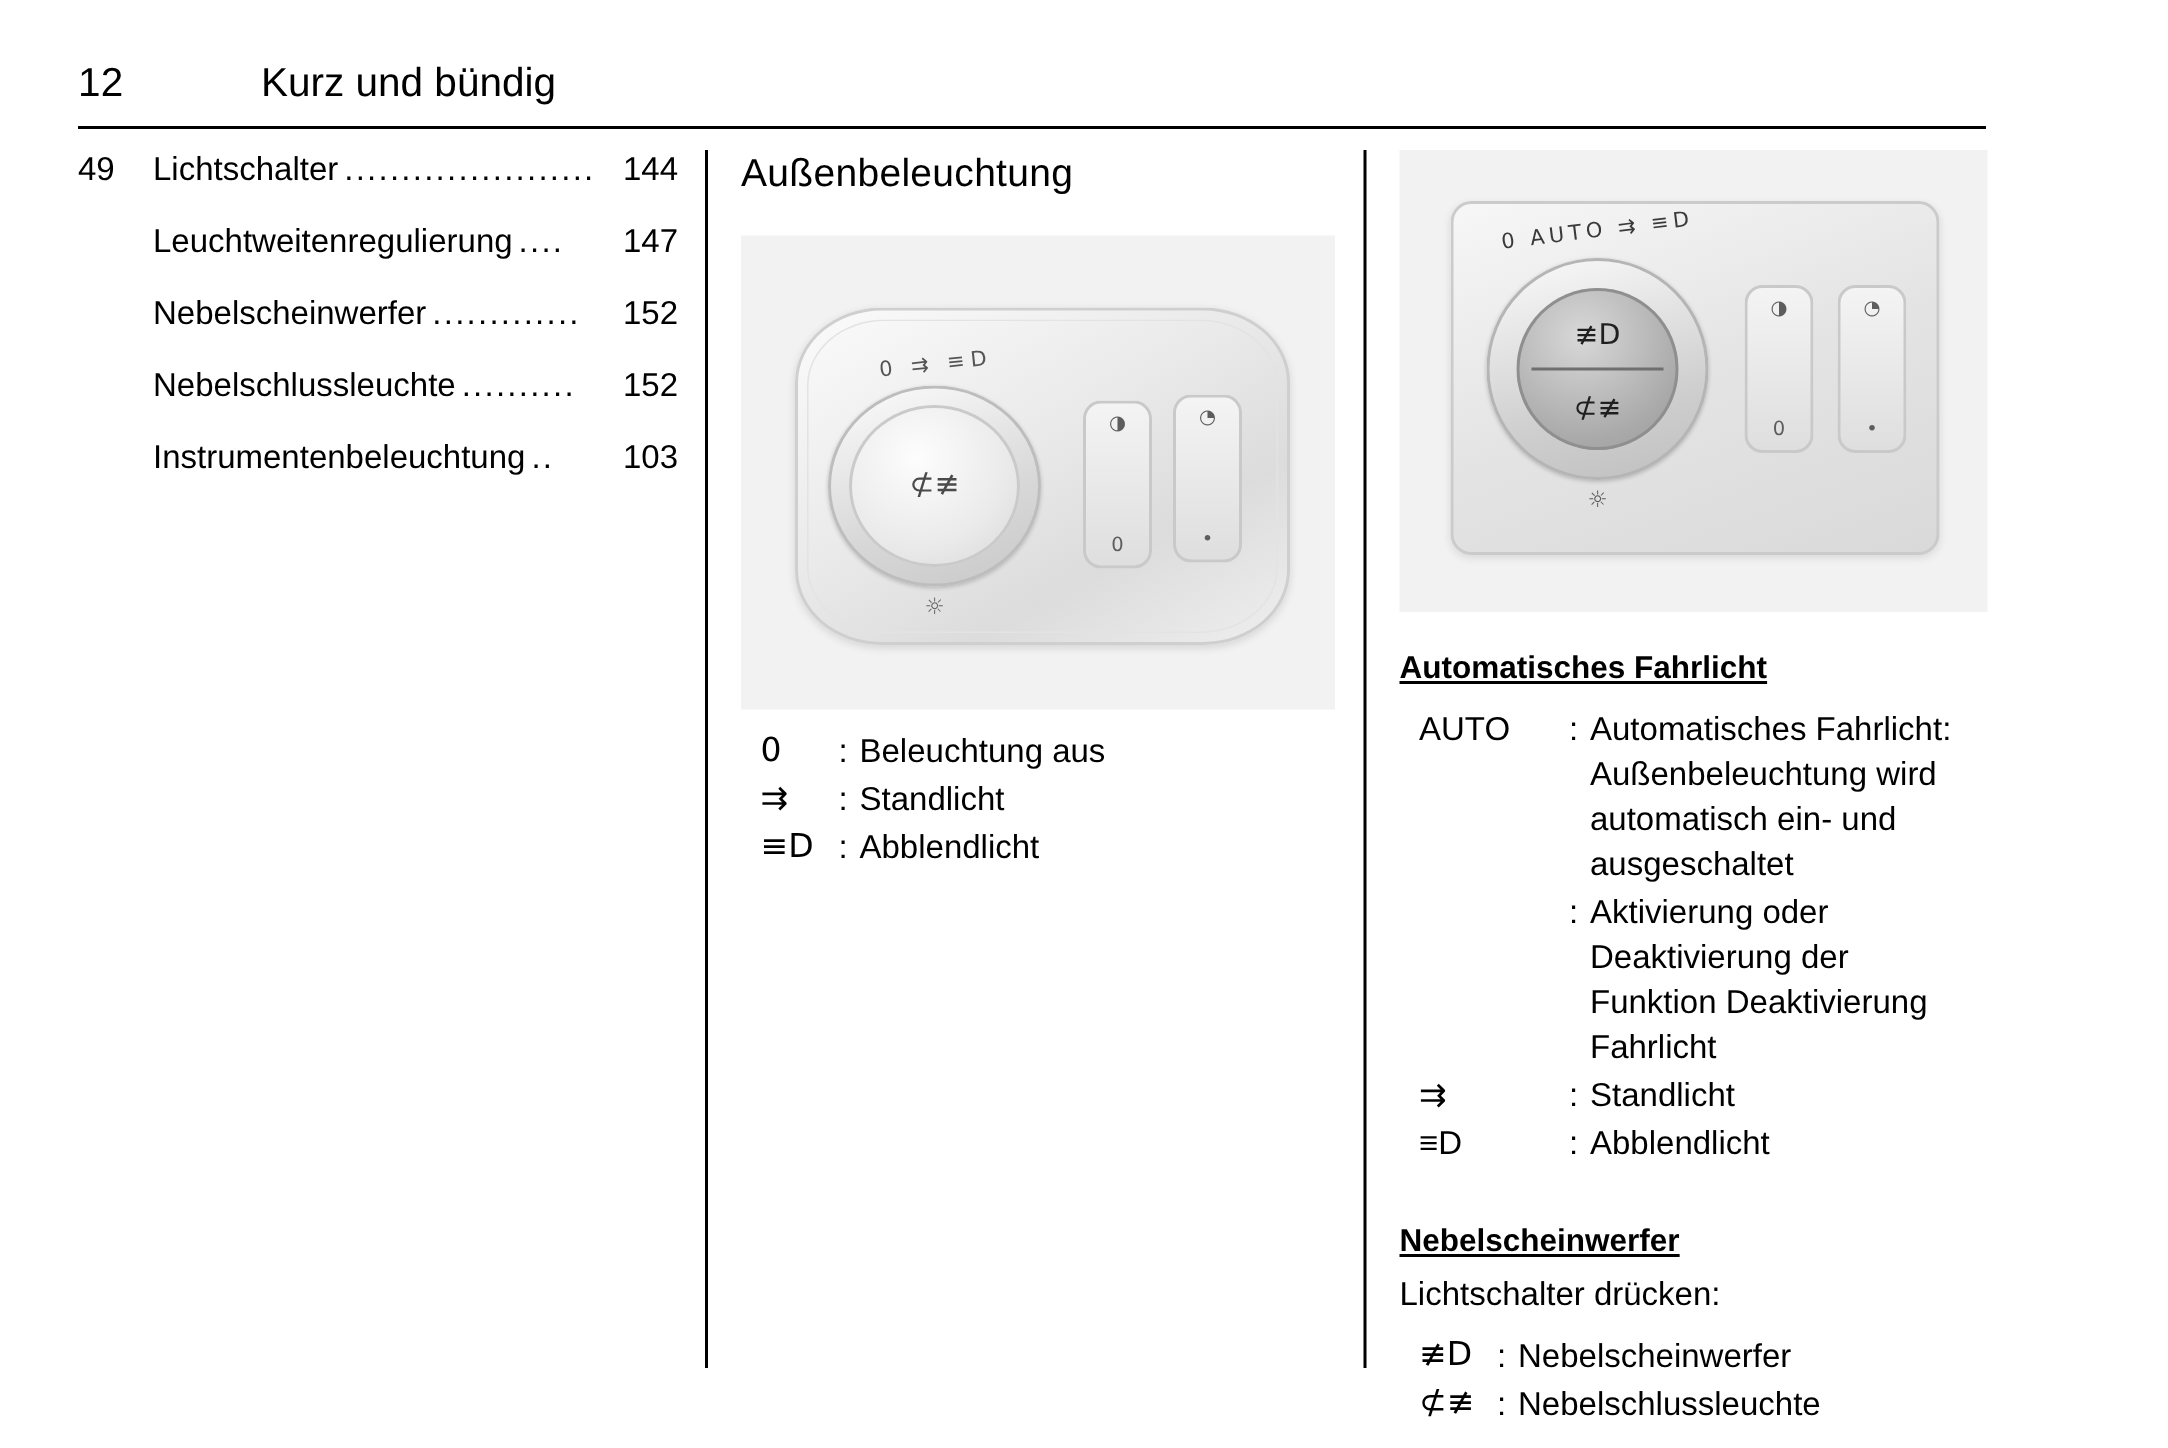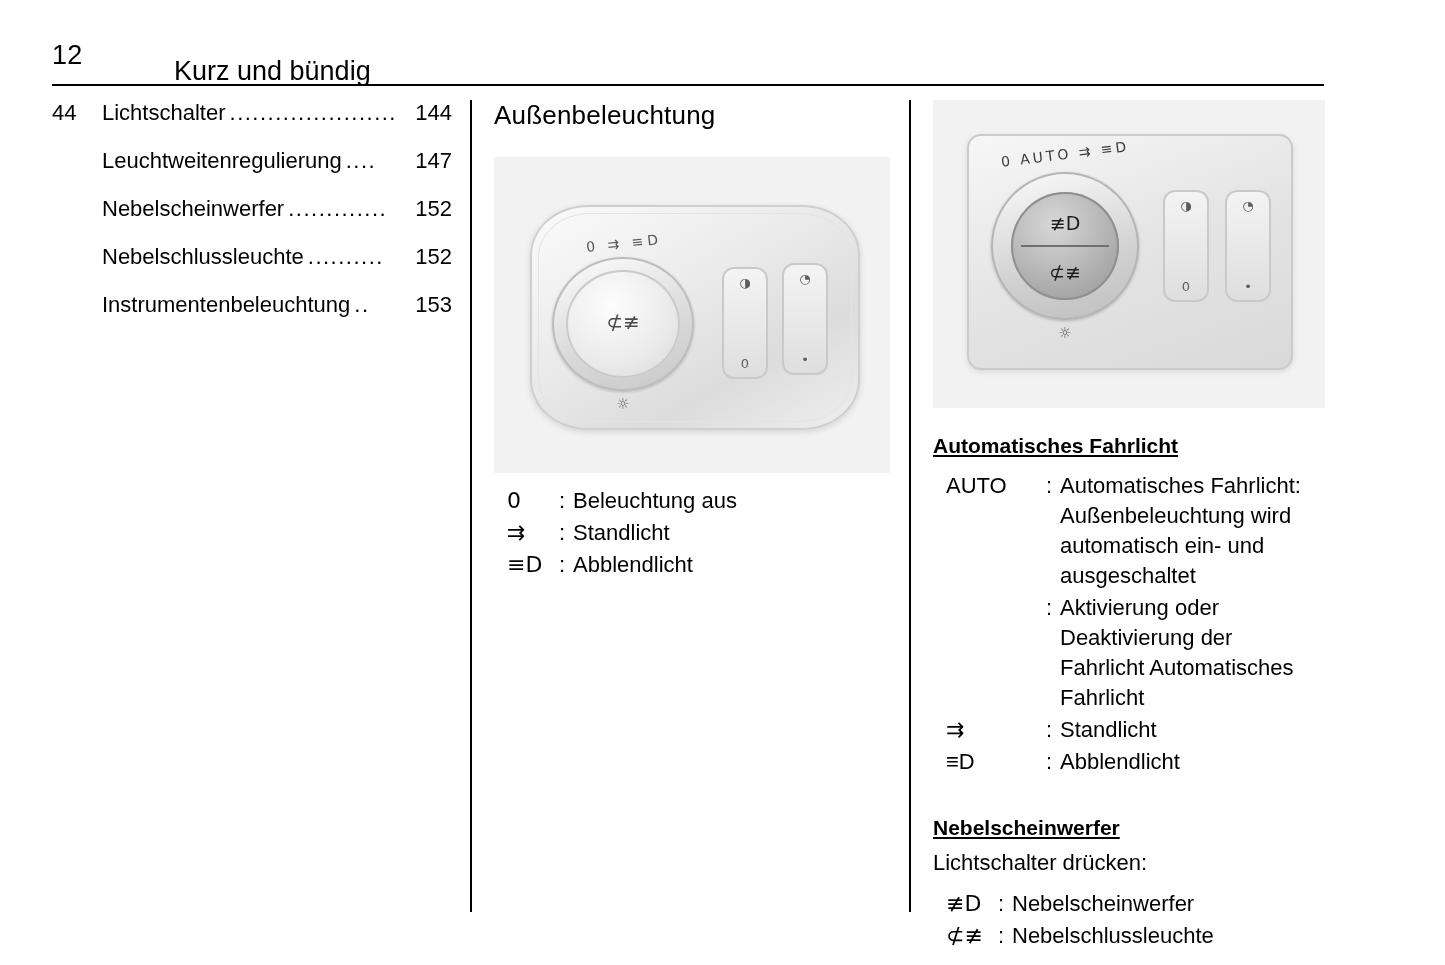--- a/index.html
+++ b/index.html
@@ -34,21 +34,20 @@
     left: 0;
     top: 0;
     font-size: 27px;
     letter-spacing: 0.2px;
   }
   .chapter-title {
     position: absolute;
     left: 122px;
     top: 0;
     font-size: 27px;
-    margin-top: 16px;
   }
   .header-rule {
     position: absolute;
     left: 52px;
     top: 84px;
     width: 1272px;
     height: 2px;
     background: #000000;
   }
 
@@ -344,21 +343,21 @@
     <div class="chapter-title">Kurz und bündig</div>
   </div>
   <div class="header-rule"></div>
 
   <div class="divider divider-1"></div>
   <div class="divider divider-2"></div>
 
   <div class="col col-1">
 
     <div class="toc-row">
-      <span class="toc-num">44</span>
+      <span class="toc-num">49</span>
       <span class="toc-label">Lichtschalter</span>
       <span class="toc-dots">......................</span>
       <span class="toc-page">144</span>
     </div>
 
     <div class="toc-row">
       <span class="toc-num"></span>
       <span class="toc-label">Leuchtweitenregulierung</span>
       <span class="toc-dots">....</span>
       <span class="toc-page">147</span>
@@ -375,21 +374,21 @@
       <span class="toc-num"></span>
       <span class="toc-label">Nebelschlussleuchte</span>
       <span class="toc-dots">..........</span>
       <span class="toc-page">152</span>
     </div>
 
     <div class="toc-row">
       <span class="toc-num"></span>
       <span class="toc-label">Instrumentenbeleuchtung</span>
       <span class="toc-dots">..</span>
-      <span class="toc-page">153</span>
+      <span class="toc-page">103</span>
     </div>
 
   </div>
 
   <div class="col col-2">
     <h2 class="section-title">Außenbeleuchtung</h2>
 
     <div class="figure fig-a">
       <div class="panel-a">
         <div class="panel-a-inner"></div>
@@ -460,21 +459,21 @@
 
     <div class="deflist">
       <div class="defrow">
         <span class="key wide">AUTO</span>
         <span class="colon">:</span>
         <span class="val">Automatisches Fahrlicht: Außenbeleuchtung wird automatisch ein- und ausgeschaltet</span>
       </div>
       <div class="defrow">
         <span class="key wide"></span>
         <span class="colon">:</span>
-        <span class="val">Aktivierung oder Deaktivierung der Fahrlicht Automatisches Fahrlicht</span>
+        <span class="val">Aktivierung oder Deaktivierung der Funktion Deaktivierung Fahrlicht</span>
       </div>
       <div class="defrow">
         <span class="key wide">⇉</span>
         <span class="colon">:</span>
         <span class="val">Standlicht</span>
       </div>
       <div class="defrow">
         <span class="key wide">≡D</span>
         <span class="colon">:</span>
         <span class="val">Abblendlicht</span>

